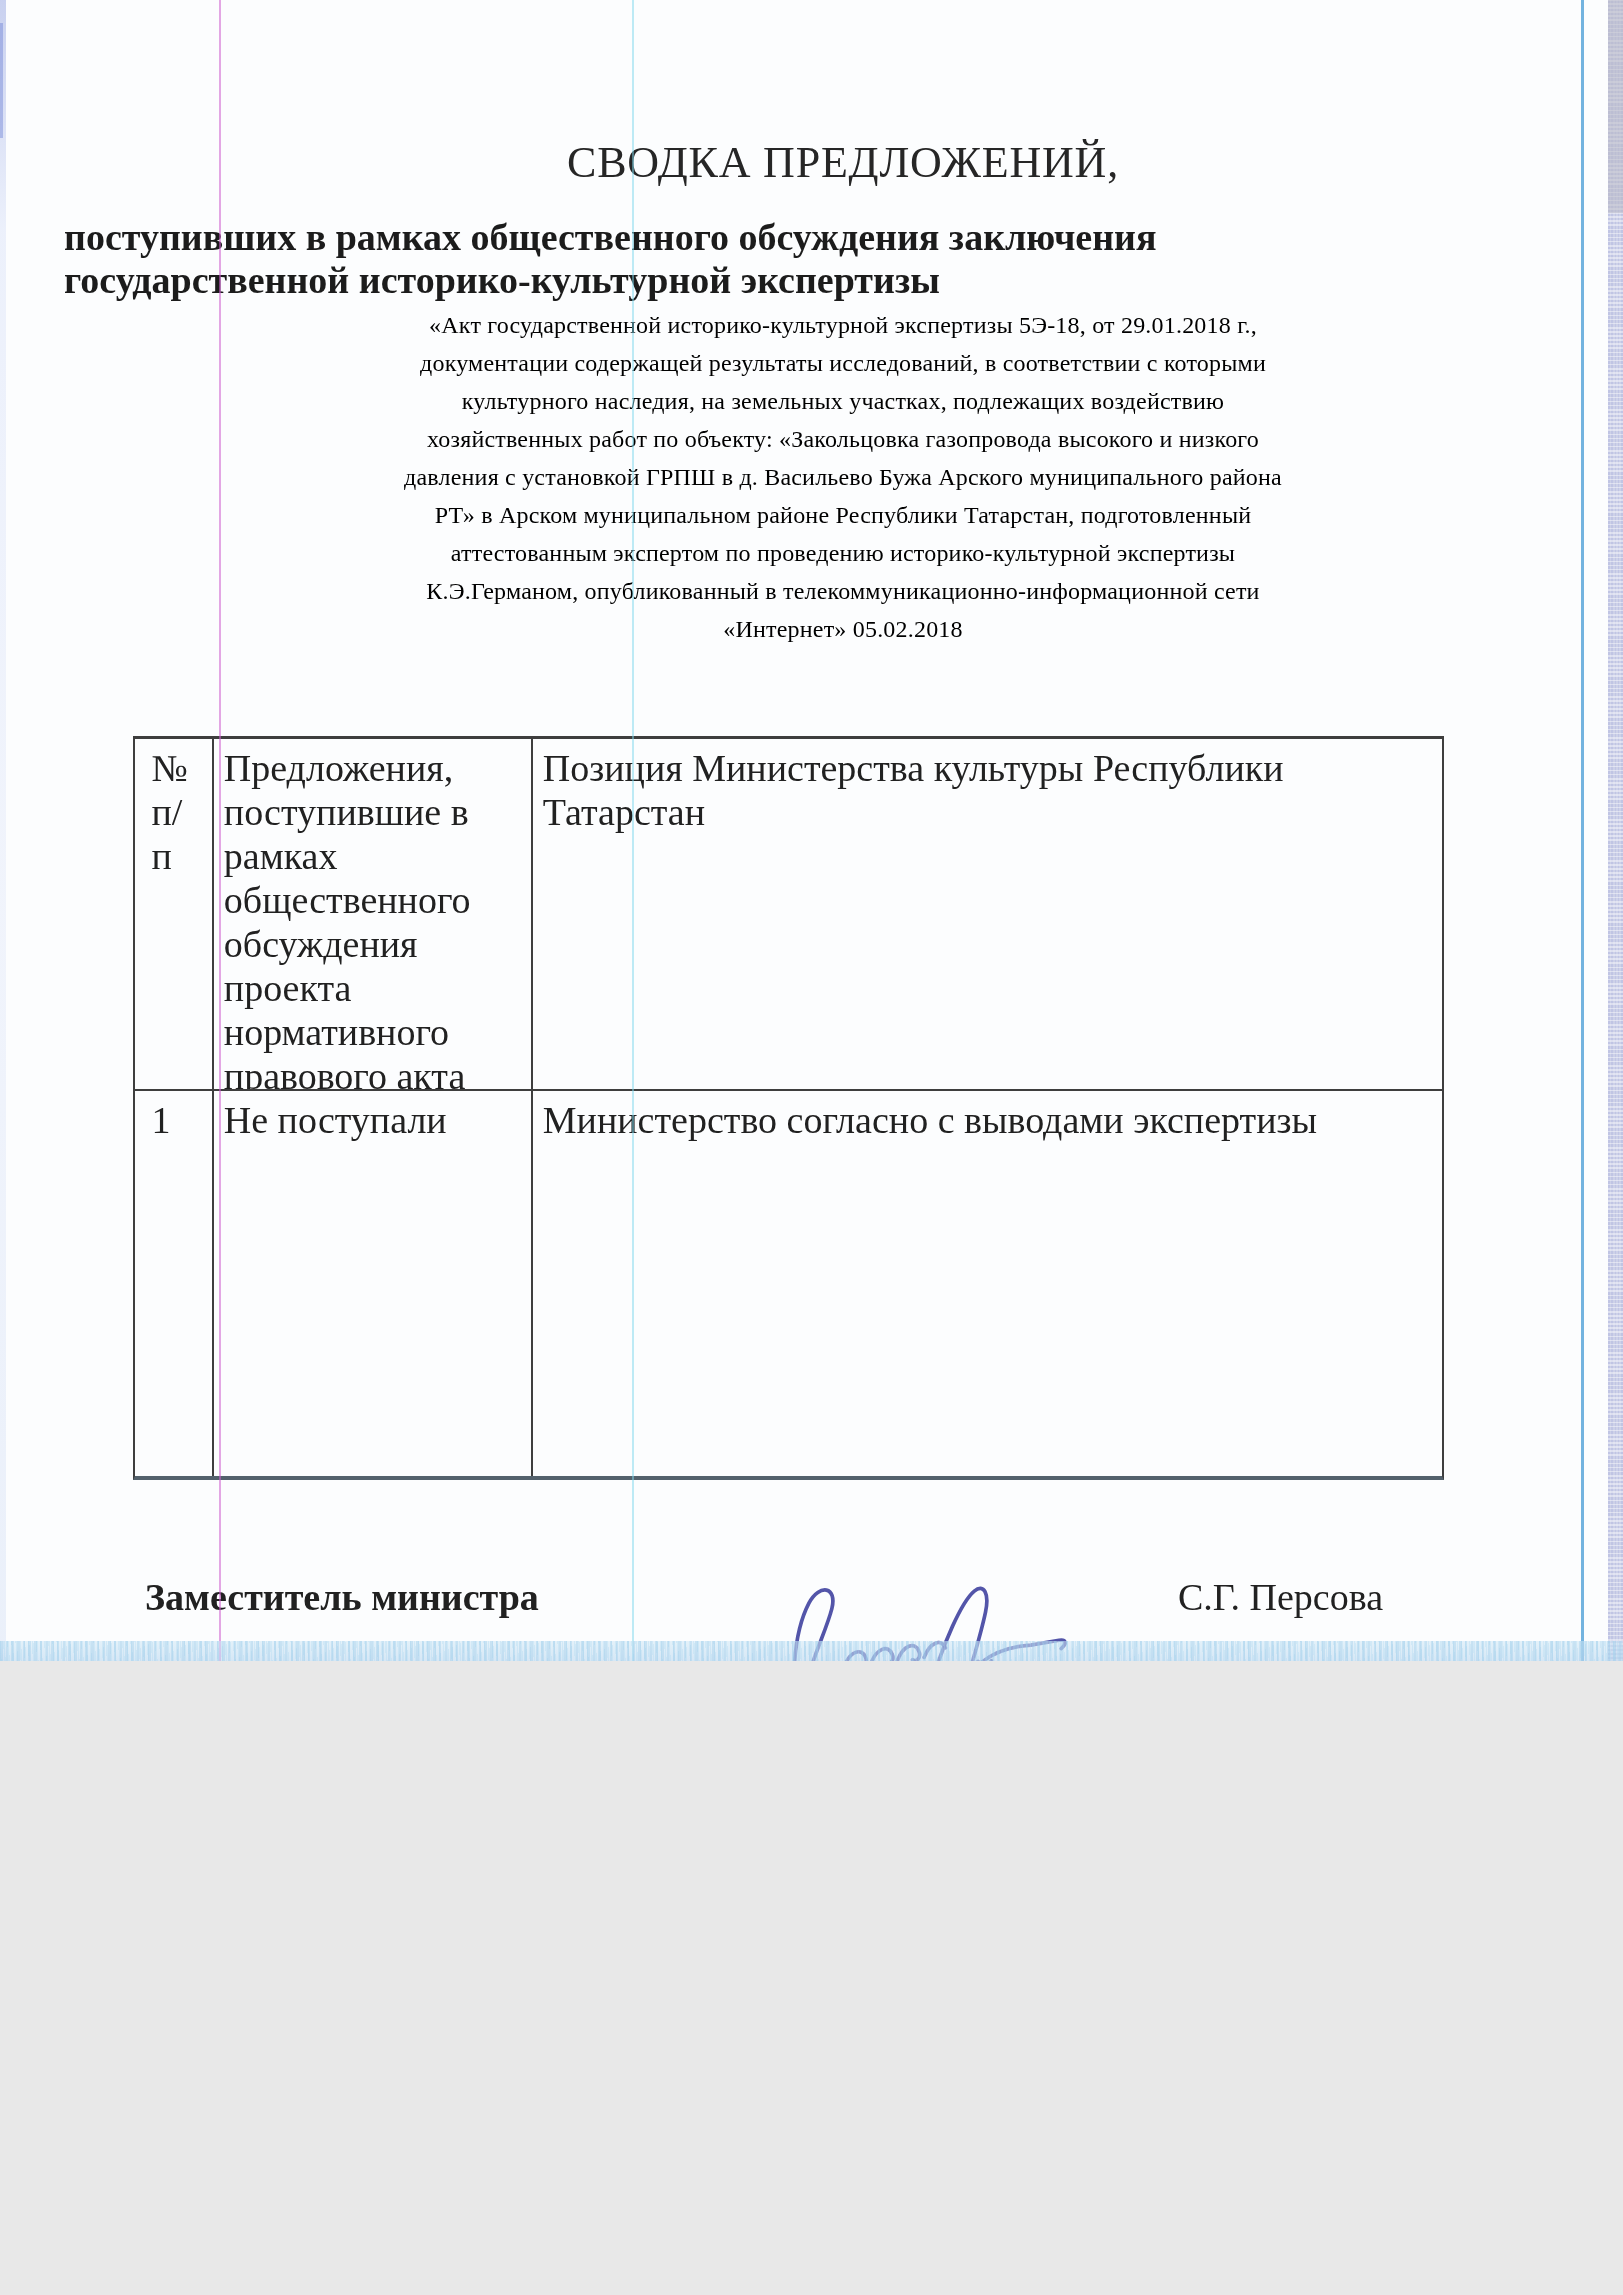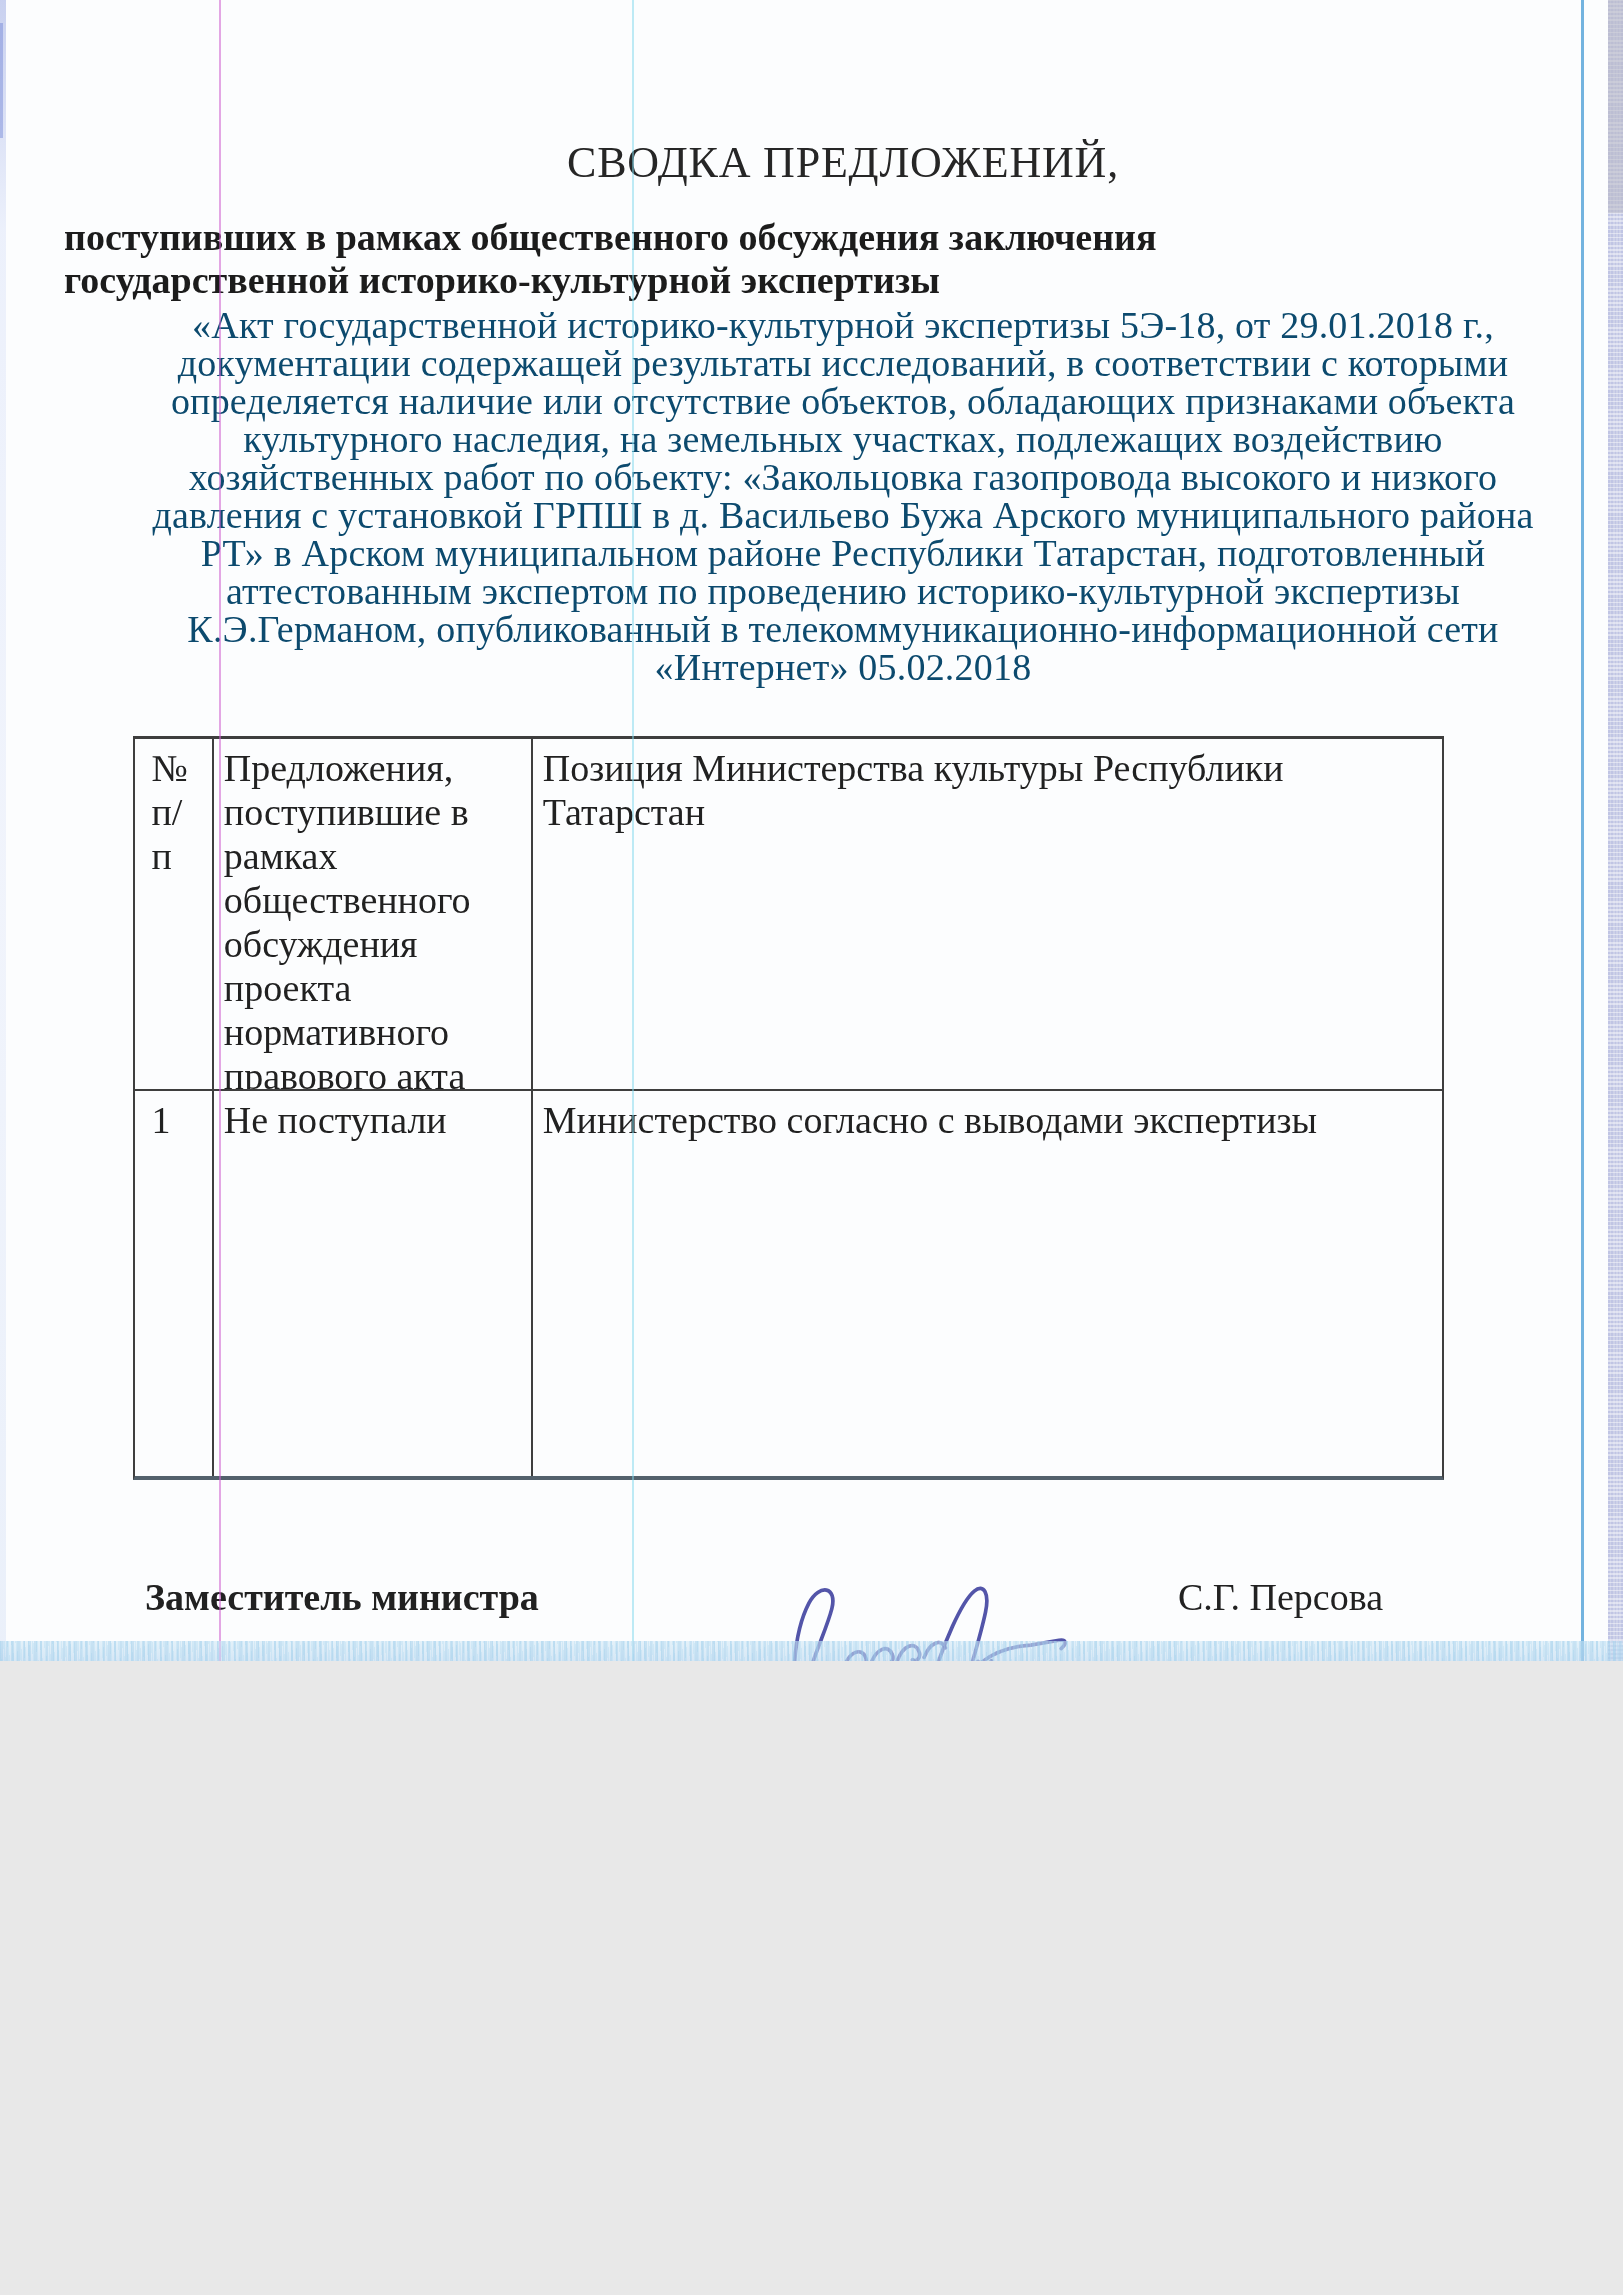--- a/index.html
+++ b/index.html
@@ -20,21 +20,21 @@
     letter-spacing:0.8px;color:#262626;
   }
   .doc-subtitle{
     position:absolute;top:216px;left:64px;width:1558px;
     text-align:left;font-weight:bold;
     font-size:38px;line-height:43px;color:#1c1c1c;
   }
   .doc-body{
     position:absolute;top:306px;left:64px;width:1558px;
     text-align:center;
-    font-size:38px;line-height:38px;color:#0c4a6e;
+    font-size:24px;line-height:38px;color:#000000;
     letter-spacing:0.2px;
   }
   
   .tbl{
     position:absolute;left:133px;top:736px;
     width:1311px;height:744px;
     box-sizing:border-box;
     display:grid;
     grid-template-columns:79px 319px auto;
     grid-template-rows:352px auto;
@@ -111,21 +111,20 @@
 
       <div>государственной историко-культурной экспертизы</div>
     </div>
 
   <div class="doc-body">
 
       <div>«Акт государственной историко-культурной экспертизы 5Э-18, от 29.01.2018 г.,</div>
 
       <div>документации содержащей результаты исследований, в соответствии с которыми</div>
 
-      <div>определяется наличие или отсутствие объектов, обладающих признаками объекта</div>
 
       <div>культурного наследия, на земельных участках, подлежащих воздействию</div>
 
       <div>хозяйственных работ по объекту: «Закольцовка газопровода высокого и низкого</div>
 
       <div>давления с установкой ГРПШ в д. Васильево Бужа Арского муниципального района</div>
 
       <div>РТ» в Арском муниципальном районе Республики Татарстан, подготовленный</div>
 
       <div>аттестованным экспертом по проведению историко-культурной экспертизы</div>

